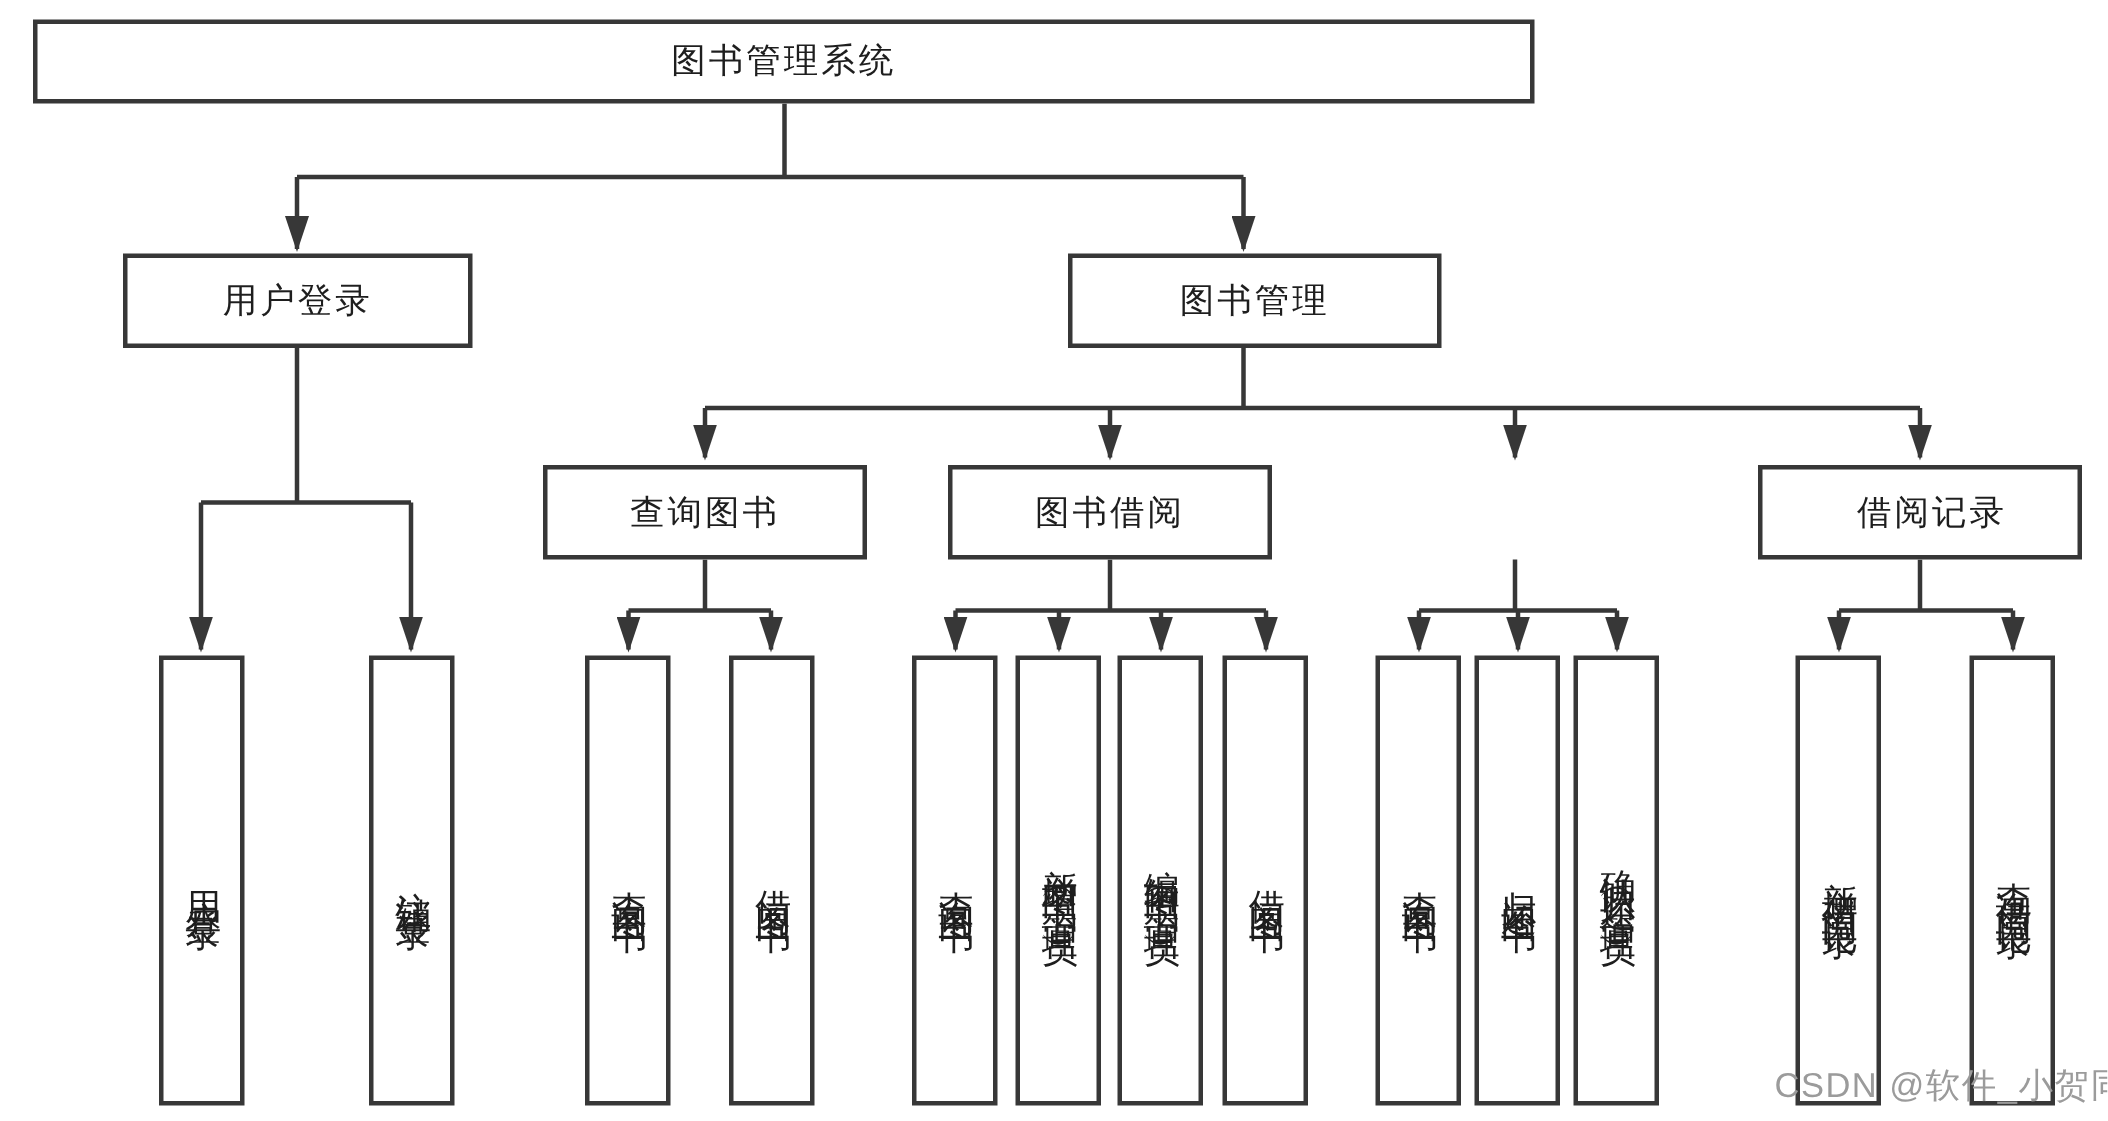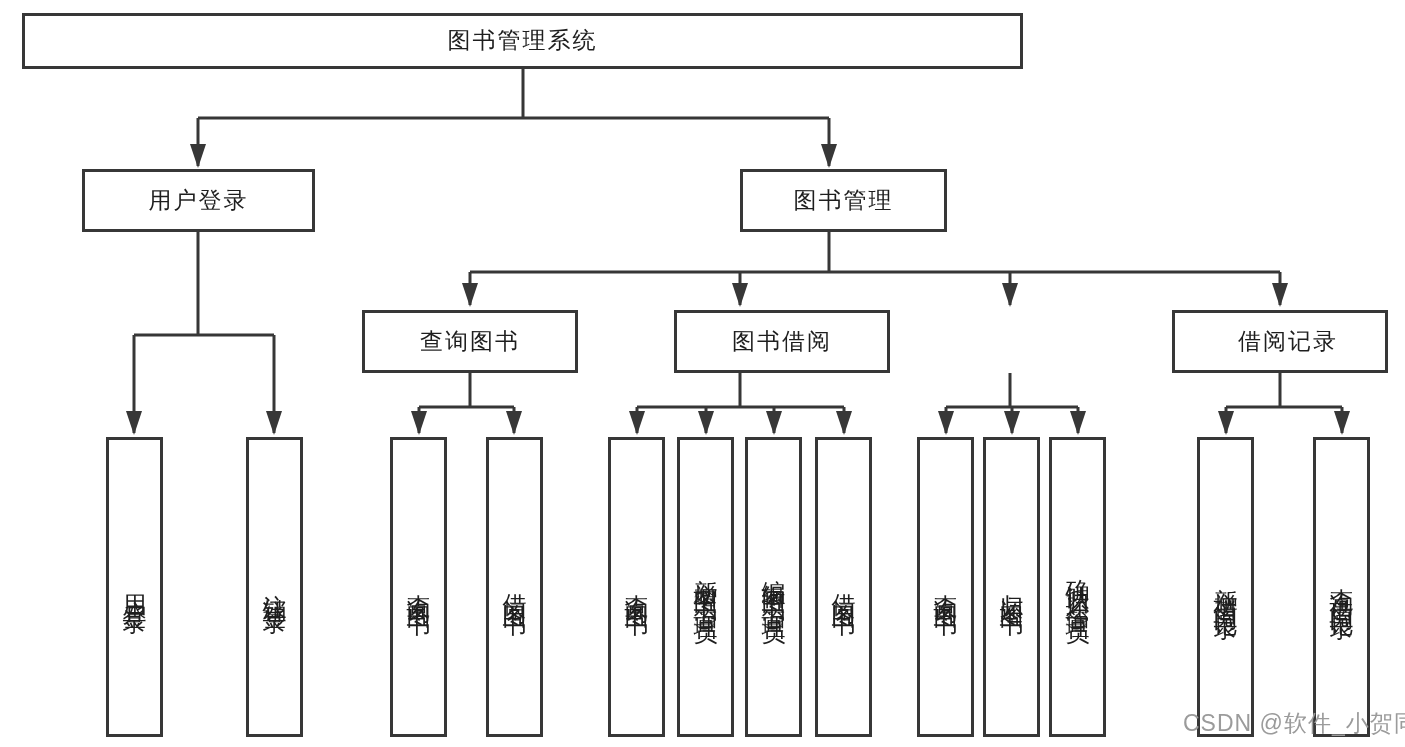--- a/index.html
+++ b/index.html
@@ -100,24 +100,24 @@
     <line x1="946" y1="407" x2="946" y2="433" stroke="#373737" stroke-width="3" marker-end="url(#arrow)"></line>
     <line x1="1012" y1="407" x2="1012" y2="433" stroke="#373737" stroke-width="3" marker-end="url(#arrow)"></line>
     <line x1="1078" y1="407" x2="1078" y2="433" stroke="#373737" stroke-width="3" marker-end="url(#arrow)"></line>
     <line x1="1226" y1="407" x2="1226" y2="433" stroke="#373737" stroke-width="3" marker-end="url(#arrow)"></line>
     <line x1="1342" y1="407" x2="1342" y2="433" stroke="#373737" stroke-width="3" marker-end="url(#arrow)"></line>
   </svg>
 
   <div class="node" style="left:22px; top:13px; width:1001px; height:56px;">图书管理系统</div>
 
   <div class="node" style="left:82px; top:169px; width:233px; height:63px;">用户登录</div>
-  <div class="node" style="left:740px; top:169px; width:207px; height:63px;">图书管理</div>
+  <div class="node" style="left:712px; top:169px; width:249px; height:63px;">图书管理</div>
 
   <div class="node" style="left:362px; top:310px; width:216px; height:63px;">查询图书</div>
-  <div class="node" style="left:632px; top:310px; width:216px; height:63px;margin-left:42px;">图书借阅</div>
+  <div class="node" style="left:632px; top:310px; width:216px; height:63px;">图书借阅</div>
   <div class="node" style="left:1172px; top:310px; width:216px; height:63px;padding-left:16px;">借阅记录</div>
 
   <div class="vnode" style="left:106px; top:437px; width:57px; height:300px;">用户登录</div>
   <div class="vnode" style="left:246px; top:437px; width:57px; height:300px;">注销登录</div>
 
   <div class="vnode" style="left:390px; top:437px; width:57px; height:300px;">查询图书</div>
   <div class="vnode" style="left:486px; top:437px; width:57px; height:300px;">借阅图书</div>
 
   <div class="vnode" style="left:608px; top:437px; width:57px; height:300px;">查询图书</div>
   <div class="vnode" style="left:677px; top:437px; width:57px; height:300px;">新增图书（管理员）</div>

